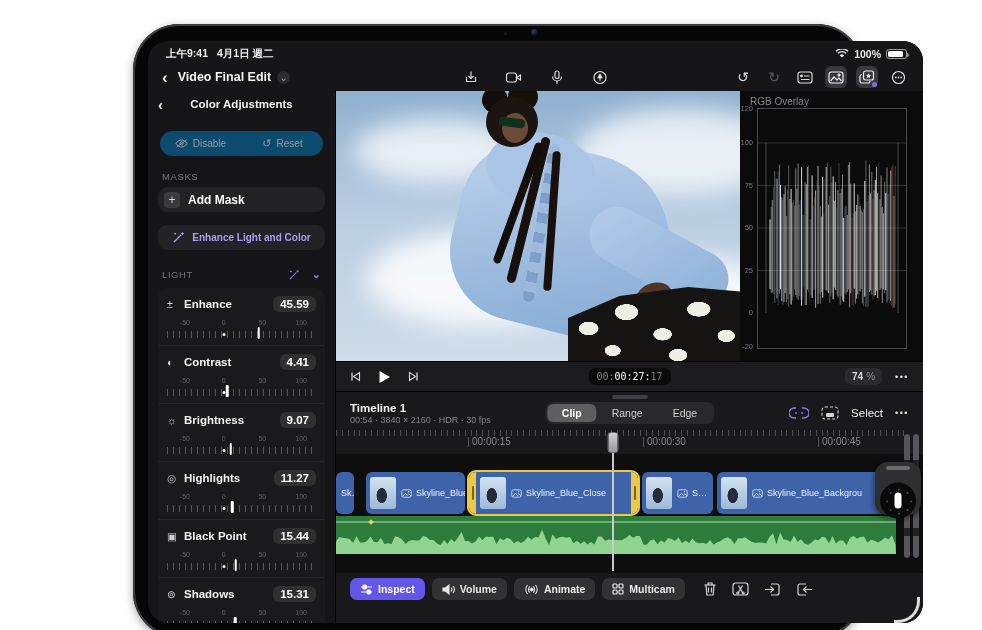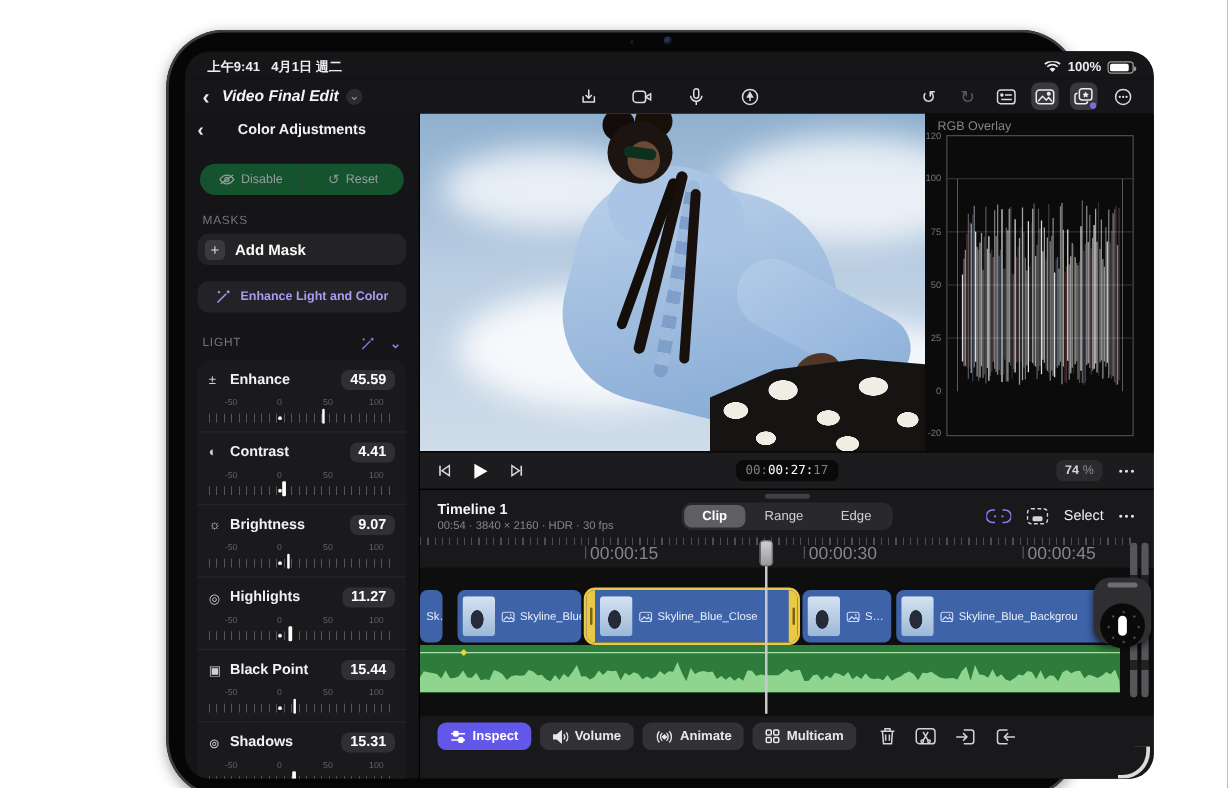--- a/index.html
+++ b/index.html
@@ -22,41 +22,41 @@
   .statusbar { height:22px; background:#161618; display:flex; align-items:center; padding:4px 16px 0 18px;
     color:#ececf0; font-size:10.5px; font-weight:bold; flex:0 0 22px; }
   .sb-right { margin-left:auto; display:flex; align-items:center; gap:5px; }
   .battery { width:21px; height:10px; border:1px solid #9a9a9e; border-radius:3px; position:relative; }
   .battery::after { content:""; position:absolute; left:1px; top:1px; bottom:1px; width:15px; background:#fff; border-radius:1.5px; }
   .battery::before { content:""; position:absolute; right:-3px; top:2.5px; width:2px; height:4px; background:#9a9a9e; border-radius:0 2px 2px 0; }
 
   
   .toolbar { height:28px; background:#161618; display:flex; align-items:center; padding:0 14px; position:relative; flex:0 0 28px; }
   .tb-back { color:#e8e8ea; font-size:17px; line-height:1; margin-right:10px; font-weight:bold; }
-  .tb-title { color:#f4f4f6; font-size:12.5px; font-weight:bold;font-style:italic; }
+  .tb-title { color:#f4f4f6; font-size:12.5px; font-weight:bold; }
   .tb-chev { color:#9a9aa0; font-size:10px; margin-left:6px; background:#2c2c2e; border-radius:50%; width:13px; height:13px;
     display:inline-flex; align-items:center; justify-content:center; }
   .tb-center { position:absolute; left:50%; transform:translateX(-50%); display:flex; gap:21px; align-items:center; }
   .tb-right { margin-left:auto; display:flex; gap:9px; align-items:center; }
   .icon-btn { display:flex; align-items:center; justify-content:center; width:22px; height:22px; border-radius:6px; position:relative; }
   .icon-btn.active { background:#39393d; }
   .icon-btn svg { display:block; }
   .uglyph { font-size:14px; color:#dcdcdf; }
   .uglyph.dim { color:#5a5a5e; }
   .fx-dot { position:absolute; right:1px; bottom:1px; width:5px; height:5px; border-radius:50%; background:#7d6ce8; }
 
   
   .main { flex:1; display:flex; min-height:0; }
 
   
   .panel { width:188px; flex:0 0 188px; background:#151517; border-right:1px solid #000; position:relative; overflow:hidden; }
   .panel-hd { height:26px; display:flex; align-items:center; justify-content:center; position:relative; }
   .panel-back { position:absolute; left:10px; color:#e8e8ea; font-size:15px; font-weight:bold; }
   .panel-title { color:#f2f2f4; font-size:11.5px; font-weight:bold; }
-  .pill-row { margin:14px 12px 0; height:25px; background:#14532d; border-radius:14px; display:flex; align-items:stretch; }
+  .pill-row { margin:14px 12px 0; height:25px; background:#0c4a6e; border-radius:14px; display:flex; align-items:stretch; }
   .pill-half { flex:1; display:flex; align-items:center; justify-content:center; gap:5px; color:#9a9aa0; font-size:10px; }
   .pill-div { width:1px; background:#3c3c3f; margin:5px 0; }
   .sect-label { margin:15px 14px 5px; color:#76767c; font-size:9.5px; letter-spacing:.6px; }
   .addmask { margin:0 10px; height:25px; background:#232325; border-radius:9px; display:flex; align-items:center; padding:0 6px; gap:8px; }
   .plusbox { width:16px; height:16px; background:#3a3a3e; border-radius:4px; color:#d6d6da; font-size:12px;
     display:flex; align-items:center; justify-content:center; }
   .addmask-lbl { color:#fafafa; font-size:12px; font-weight:bold; }
   .enhance { margin:13px 10px 0; height:25px; background:#232327; border-radius:9px; display:flex; align-items:center; justify-content:center; gap:7px; }
   .enhance-lbl { color:#a99df2; font-size:10px; font-weight:bold; }
   .light-row { margin:18px 14px 7px; display:flex; align-items:center; }
@@ -112,21 +112,21 @@
   .modes { position:absolute; left:50%; transform:translateX(-50%); background:#29292b; border-radius:8px; padding:2px; display:flex; }
   .mode { padding:3px 15px; border-radius:6px; color:#cfcfd4; font-size:10.5px; }
   .mode.active { background:#5e5e63; color:#fff; font-weight:bold; }
   .tl-right { margin-left:auto; display:flex; align-items:center; gap:12px; }
   .select-lbl { color:#f0f0f4; font-size:11.5px; }
 
   .track-bg { position:absolute; left:0; right:0; top:62px; bottom:50px; background:#0e0e0f; }
   .ruler-row { position:absolute; left:0; right:0; top:38px; height:24px; }
   .tick-strip { position:absolute; left:0; right:14px; top:0; height:6px;
     background:repeating-linear-gradient(90deg,#4e4e52 0 1px,transparent 1px 5.85px); }
-  .rl-lab { position:absolute; top:7px; color:#85858a; font-size:14px; border-left:1px solid #55555a; padding-left:3px; line-height:10px; }
+  .rl-lab { position:absolute; top:7px; color:#85858a; font-size:10px; border-left:1px solid #55555a; padding-left:3px; line-height:10px; }
 
   .clips { position:absolute; left:0; top:80px; height:42px; right:0; }
   .clip { position:absolute; top:0; height:42px; background:#3e63a8; border-radius:6px; display:flex; align-items:center; overflow:hidden; }
   .clip.selected { outline:2px solid #ecc944; outline-offset:0; border-radius:7px; }
   .trim { position:absolute; top:0; bottom:0; width:7px; background:#ecc944; z-index:2; }
   .trim::after { content:""; position:absolute; left:2.5px; top:14px; width:2px; height:14px; background:#7a650f; border-radius:1px; }
   .trim.l { left:0; border-radius:6px 0 0 6px; } .trim.r { right:0; border-radius:0 6px 6px 0; }
   .thumb { width:26px; height:32px; border-radius:3px; margin-left:4px; flex:0 0 26px;
     background:radial-gradient(ellipse 9px 13px at 45% 58%, #262b3a 55%, transparent 60%),
                linear-gradient(180deg,#d4e2f0 0%,#9cb9d8 100%); }

